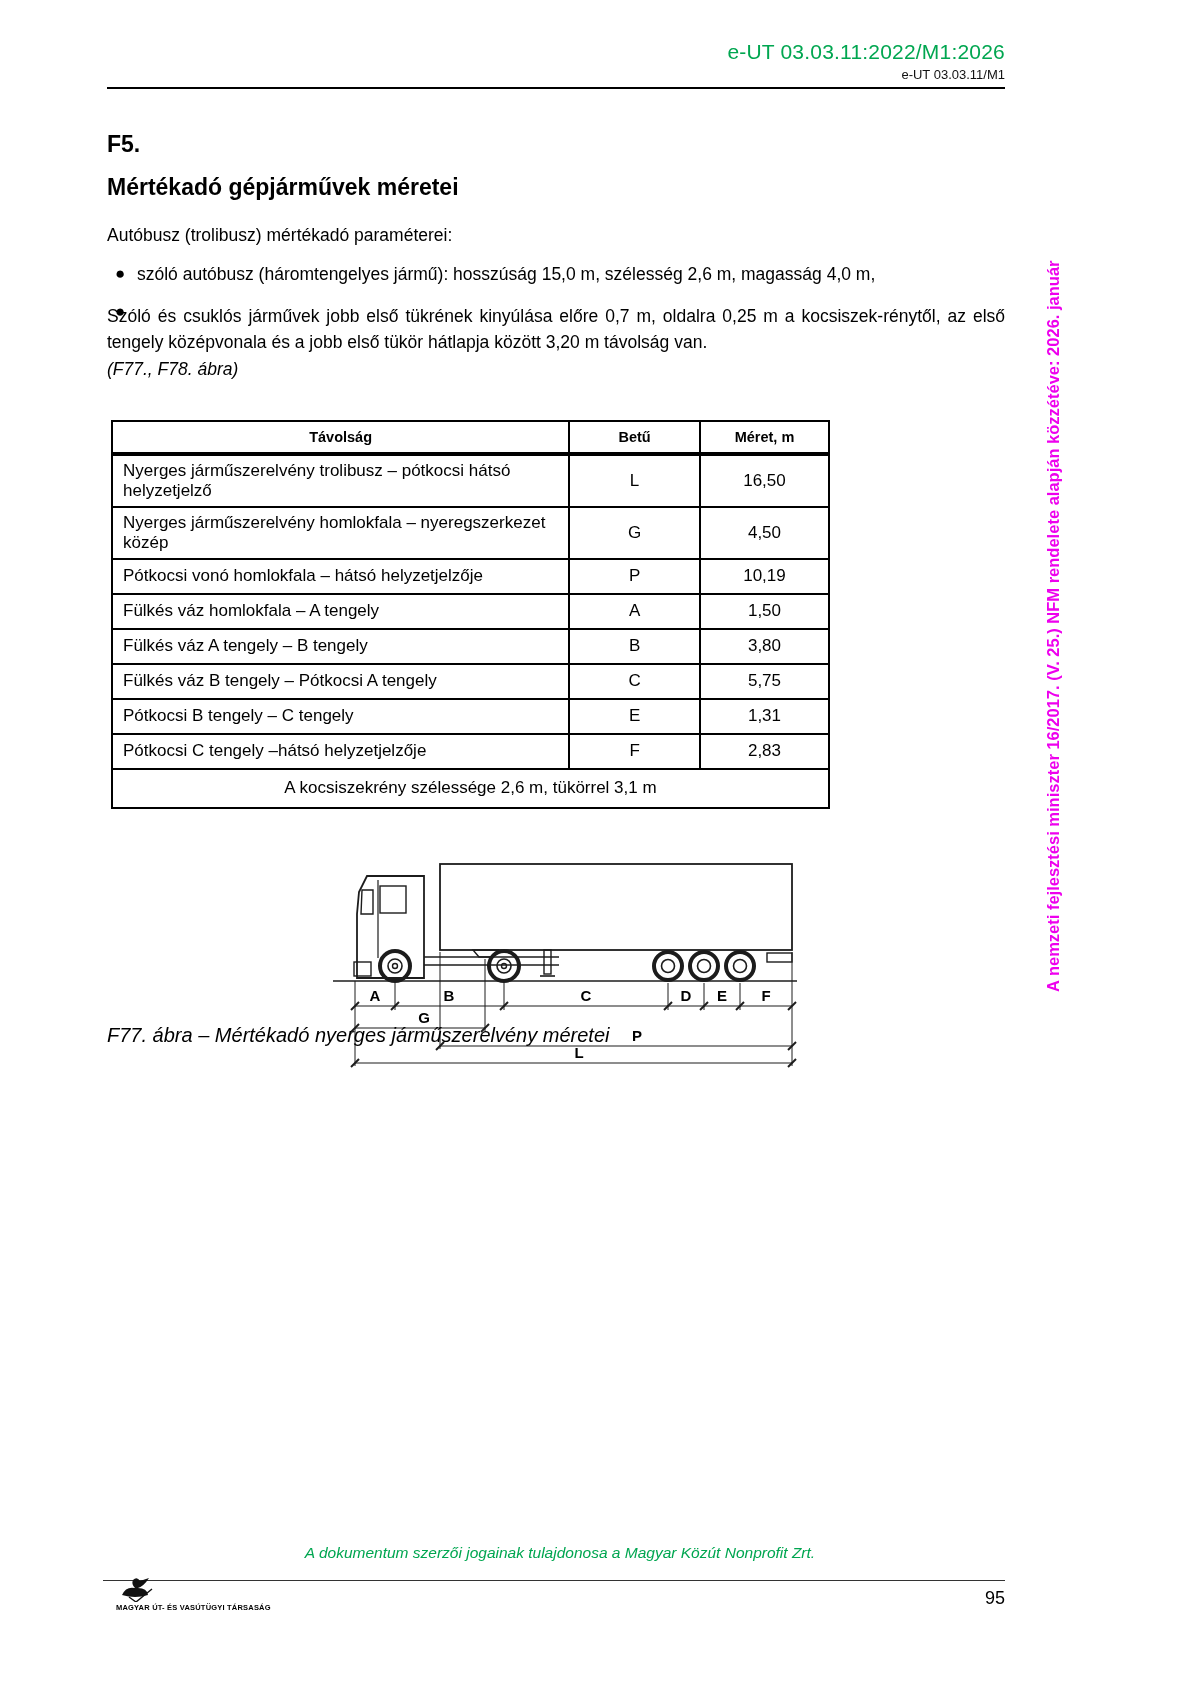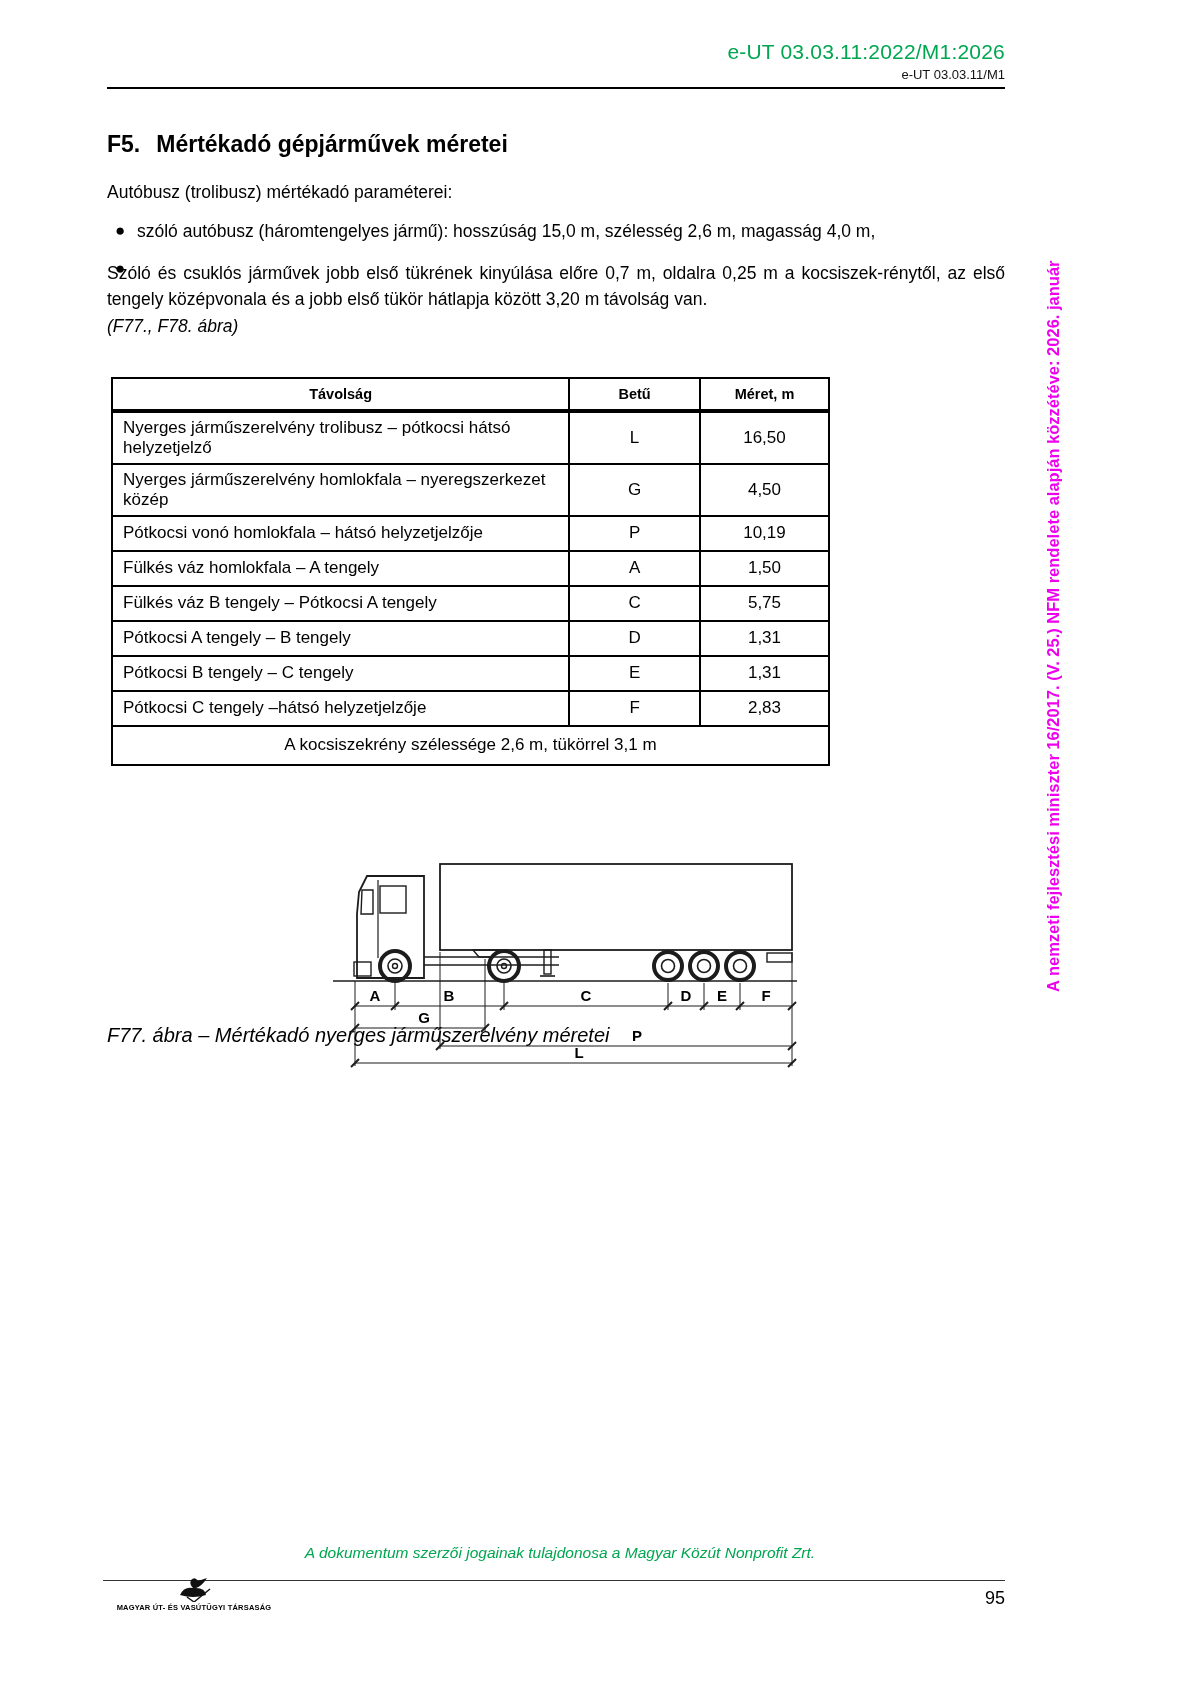--- a/index.html
+++ b/index.html
@@ -9,21 +9,21 @@
     margin:0 auto;
     background:#ffffff;
     font-family:"Liberation Sans","DejaVu Sans",sans-serif;
     color:#000;
     overflow:hidden;
   }
   .content{position:absolute;left:107px;top:0;width:898px;}
   .doc-code{margin-top:40px;text-align:right;font-size:21px;font-weight:normal;color:#00a650;letter-spacing:.2px;}
   .doc-sub{margin-top:3px;text-align:right;font-size:13px;color:#111;}
   .header-rule{margin-top:5px;border:0;border-top:2px solid #000;height:0;}
-  h1.title{margin:42px 0 0 0;font-size:23px;font-weight:bold;display:flex;gap:16px;}
+  h1.title{margin:42px 0 0 0;font-size:23px;font-weight:bold;display:flex;gap:16px;flex-direction:column;}
   .intro{margin-top:24px;font-size:17.5px;}
   ul.bullets{margin:18px 0 0 0;padding:0;list-style:none;}
   ul.bullets li{position:relative;padding-left:30px;font-size:17.5px;margin-top:17px;}
   ul.bullets li .dot{position:absolute;left:8px;top:0;font-size:17px;}
   .para{margin-top:18px;font-size:17.5px;line-height:1.5;text-align:justify;}
   .para-ref{font-size:17.5px;line-height:1.5;font-style:italic;}
   table.dims{
     margin:38px 0 0 4px;width:719px;border-collapse:collapse;
     border:2.5px solid #000;font-size:17px;
   }
@@ -42,21 +42,21 @@
   .fig-caption{
     position:absolute;left:107px;top:1024px;width:760px;
     font-size:20px;font-style:italic;
   }
   .side-note{
     position:absolute;left:1044px;top:132px;height:860px;width:28px;
     writing-mode:vertical-rl;transform:rotate(180deg);
     font-size:16.5px;font-weight:bold;color:#ee00ee;white-space:nowrap;
   }
   .footer-rule{position:absolute;left:103px;top:1572px;width:902px;border:0;border-top:1.5px solid #333;}
-  .footer-logo{position:absolute;left:104px;top:1576px;width:180px;text-align:center;}
+  .footer-logo{position:absolute;left:116px;top:1576px;width:180px;}
   .footer-logo .logo-text{font-size:7.5px;font-weight:bold;letter-spacing:.2px;margin-top:-3px;}
   .footer-copy{
     position:absolute;left:240px;top:1544px;width:640px;text-align:center;
     font-size:15.5px;font-style:italic;color:#00a650;
   }
   .page-num{position:absolute;left:905px;top:1588px;width:100px;text-align:right;font-size:18px;}
   svg text{font-family:"Liberation Sans","DejaVu Sans",sans-serif;}
 </style>
 </head>
 <body>
@@ -112,28 +112,28 @@
             <td class="lbl">Pótkocsi vonó homlokfala – hátsó helyzetjelzője</td>
             <td class="ltr">P</td>
             <td class="val">10,19</td>
           </tr>
         <tr>
             <td class="lbl">Fülkés váz homlokfala – A tengely</td>
             <td class="ltr">A</td>
             <td class="val">1,50</td>
           </tr>
         <tr>
+            <td class="lbl">Fülkés váz A tengely – B tengely</td>
+            <td class="ltr">B</td>
+            <td class="val">3,80</td>
+          </tr>
+        <tr>
             <td class="lbl">Fülkés váz B tengely – Pótkocsi A tengely</td>
             <td class="ltr">C</td>
             <td class="val">5,75</td>
-          </tr>
-        <tr>
-            <td class="lbl">Pótkocsi A tengely – B tengely</td>
-            <td class="ltr">D</td>
-            <td class="val">1,31</td>
           </tr>
         <tr>
             <td class="lbl">Pótkocsi B tengely – C tengely</td>
             <td class="ltr">E</td>
             <td class="val">1,31</td>
           </tr>
         <tr>
             <td class="lbl">Pótkocsi C tengely –hátsó helyzetjelzője</td>
             <td class="ltr">F</td>
             <td class="val">2,83</td>

